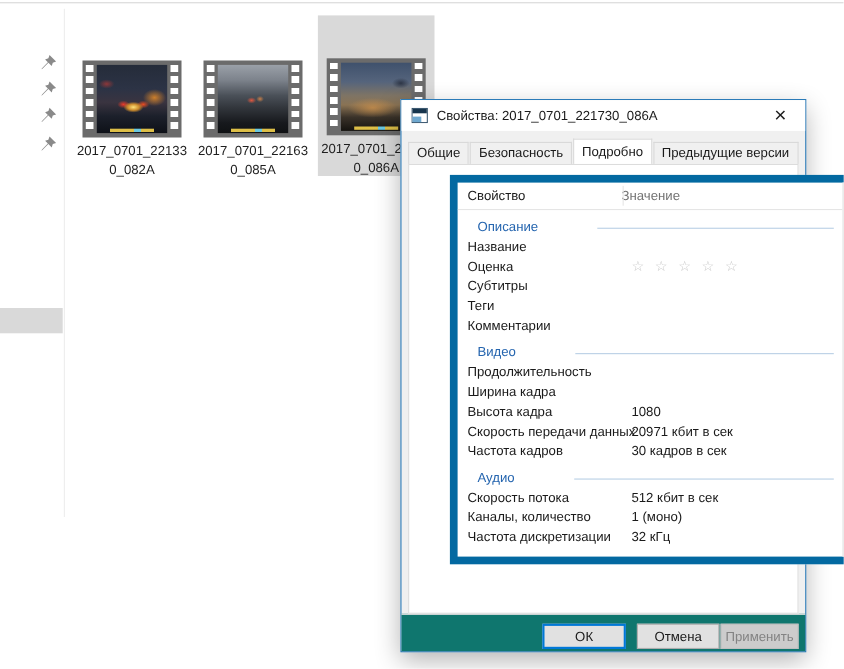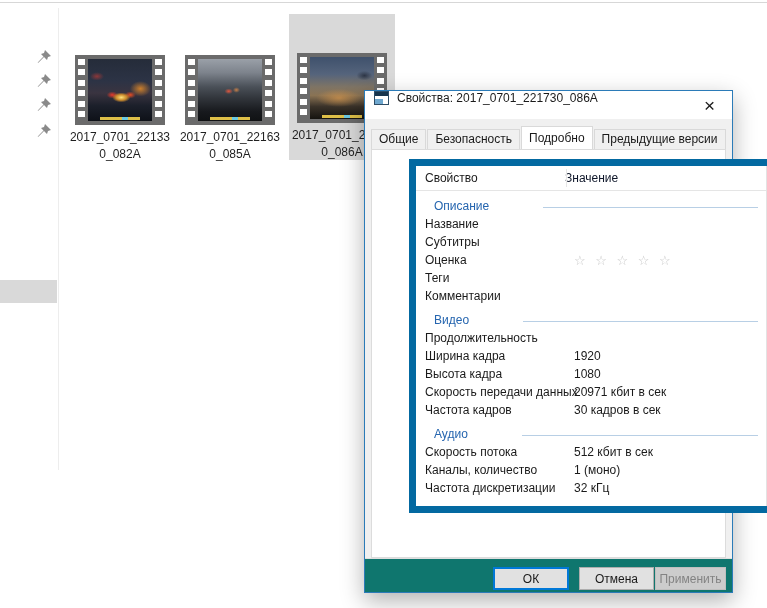--- a/index.html
+++ b/index.html
@@ -35,37 +35,37 @@
   .v3{background:
       radial-gradient(ellipse 30px 12px at 45% 66%, rgba(205,145,75,.75), rgba(205,145,75,0) 75%),
       radial-gradient(ellipse 10px 6px at 85% 30%, rgba(40,48,64,.9), rgba(40,48,64,0) 80%),
       linear-gradient(180deg,#3f516c 0%,#55647c 28%,#7e7465 48%,#8a7354 62%,#3a3229 80%,#15130f 100%);}
   .ts{position:absolute;left:18%;right:18%;bottom:1px;height:3px;opacity:.95;
       background:linear-gradient(90deg,#e8c84a 0 55%,#6fd2ec 55% 70%,#e8c84a 70% 100%);}
   .tlabel{margin-top:4px;line-height:17px;color:#1f1f1f;}
   
   .dialog{position:absolute;left:364px;top:90px;width:369px;height:503px;box-sizing:border-box;
           background:#f0f0f0;border:1px solid #2b7bb8;box-shadow:0 8px 22px rgba(0,0,0,.30);z-index:10;}
-  .titlebar{position:absolute;left:0;top:0;right:0;height:28px;background:#ffffff;display:flex;}
+  .titlebar{position:absolute;left:0;top:0;right:0;height:28px;background:#ffffff;display:flex;align-items:center;}
   .titleicon{margin-left:9px;width:15px;height:14px;flex:0 0 auto;}
   .titletext{margin-left:8px;white-space:nowrap;}
   .closebtn{margin-left:auto;width:45px;height:28px;display:flex;align-items:center;justify-content:center;
             font-size:19px;line-height:1;color:#1a1a1a;cursor:pointer;}
   .tabs{position:absolute;left:6px;top:38px;height:20px;display:flex;align-items:flex-end;z-index:3;}
   .tab{height:20px;box-sizing:border-box;padding:2px 7px 0;margin-right:1px;background:#f0f0f0;
        border:1px solid #d9d9d9;border-bottom:none;white-space:nowrap;cursor:pointer;}
   .tab.active{height:23px;margin-top:-3px;padding-top:4px;background:#ffffff;position:relative;z-index:4;}
   .tabpage{position:absolute;left:6px;right:6px;top:58px;height:409px;background:#ffffff;
            border:1px solid #dcdcdc;box-sizing:border-box;z-index:2;}
   .listbox{position:absolute;left:16px;top:68px;width:381px;height:354px;background:#ffffff;
            border:7px solid #0369a1;box-sizing:border-box;z-index:3;margin-left:28px;}
   .lb-inner{position:absolute;left:0;top:0;right:17px;bottom:0;overflow:hidden;}
   .lb-header{height:24px;display:flex;align-items:center;border-bottom:1px solid #e5e5e5;position:relative;}
   .lb-header .h1{padding-left:9px;width:149px;box-sizing:border-box;color:#1a1a1a;}
-  .lb-header .h2{color:#0f172a;}
+  .lb-header .h2{color:#737373;}
   .hdiv{position:absolute;left:150px;top:3px;width:1px;height:18px;background:#e5e5e5;}
   .prow{height:18px;display:flex;align-items:center;padding-left:9px;white-space:nowrap;}
   .prow .pname{width:149px;flex:0 0 auto;}
   .prow .pval{flex:1;}
   .prow.selected{background:#0078d7;color:#ffffff;}
   .stars{color:#c9c9c9;font-size:13px;letter-spacing:3px;}
   .psection{height:22px;display:flex;align-items:flex-end;padding:0 8px 2px 18px;gap:47px;}
   .psection .sectlabel{color:#2565af;white-space:nowrap;}
   .psection .sectline{flex:1;height:1px;background:#b8cfe5;margin:0 0 5px 7px;}
   
@@ -199,46 +199,45 @@
 
       <div class="psection">
         <span class="sectlabel">Описание</span>
           <span class="sectline"></span>
       </div>
       <div class="prow">
         <span class="pname">Название</span>
         <span class="pval"></span>
       </div>
       <div class="prow">
-        <span class="pname">Субтитры</span>
-        <span class="pval"></span>
-      </div>
-      <div class="prow">
         <span class="pname">Оценка</span>
         <span class="pval stars">☆ ☆ ☆ ☆ ☆</span>
+      </div>
+      <div class="prow">
+        <span class="pname">Субтитры</span>
+        <span class="pval"></span>
       </div>
       <div class="prow">
         <span class="pname">Теги</span>
         <span class="pval"></span>
       </div>
       <div class="prow">
         <span class="pname">Комментарии</span>
         <span class="pval"></span>
       </div>
 
       <div class="psection">
         <span class="sectlabel">Видео</span>
           <span class="sectline"></span>
       </div>
       <div class="prow">
         <span class="pname">Продолжительность</span>
       </div>
       <div class="prow">
         <span class="pname">Ширина кадра</span>
-        <span class="pval">1920</span>
       </div>
       <div class="prow">
         <span class="pname">Высота кадра</span>
         <span class="pval">1080</span>
       </div>
       <div class="prow">
         <span class="pname">Скорость передачи данных</span>
         <span class="pval">20971 кбит в сек</span>
       </div>
       <div class="prow">

